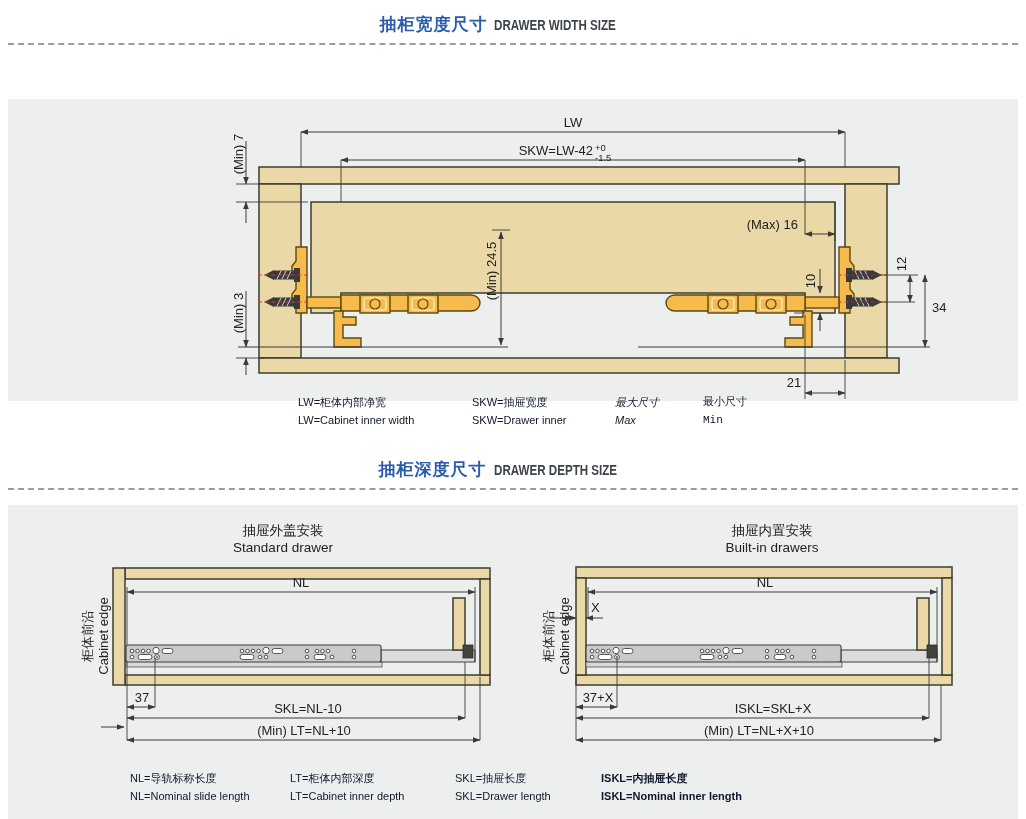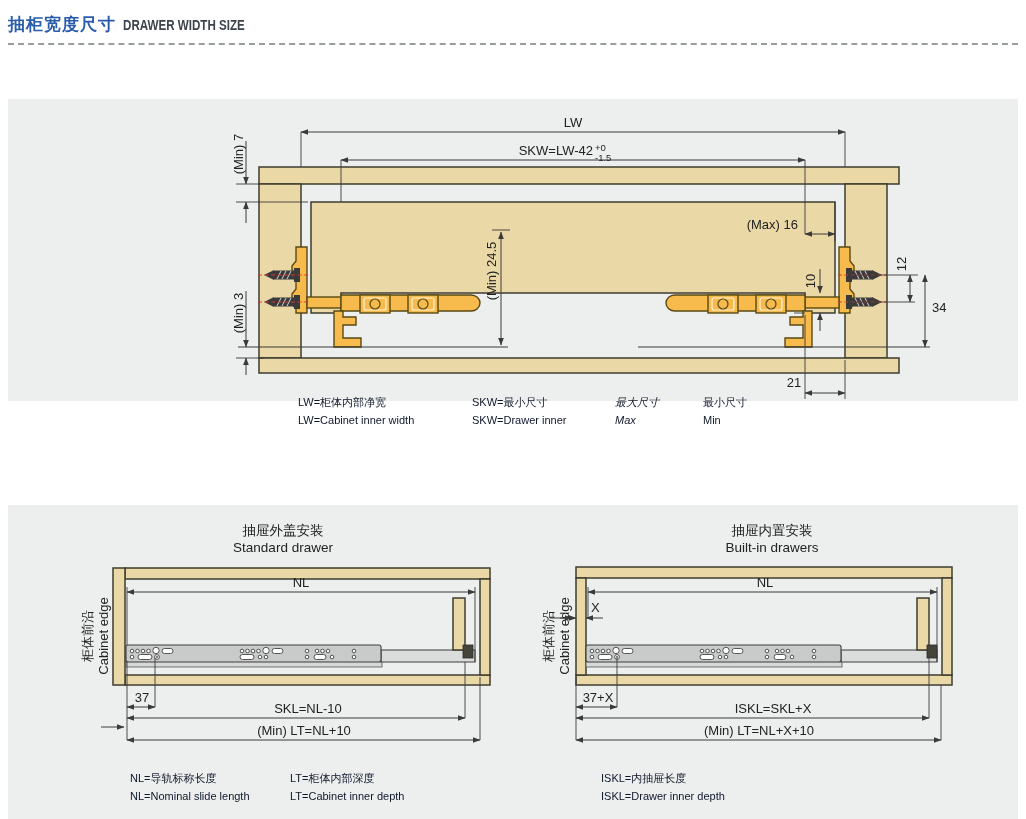--- a/index.html
+++ b/index.html
@@ -1,17 +1,17 @@
 <!DOCTYPE html>
 <html><head>
 <meta charset="utf-8">
 <style>
   html,body{margin:0;padding:0;background:#fff;}
   .page{position:relative;width:1026px;height:819px;background:#fff;font-family:"Liberation Sans",sans-serif;overflow:hidden;}
-  .sec-header{position:absolute;left:8px;width:1010px;border-bottom:2px dashed #989da0;padding-bottom:7px;display:flex;align-items:baseline;}
+  .sec-header{position:absolute;left:8px;width:1010px;border-bottom:2px dashed #989da0;padding-bottom:7px;display:flex;align-items:baseline;justify-content:center;}
   .sec-header .hz{color:#2A5CAC;font-size:17px;font-weight:bold;letter-spacing:1px;}
   .sec-header .he{color:#3D434B;font-size:14.5px;font-weight:bold;display:inline-block;transform:scaleX(.8);transform-origin:left bottom;margin-left:7px;letter-spacing:0;}
   .panel{position:absolute;left:8px;width:1010px;background:#EDEFEF;}
   #panel1{top:99px;height:302px;}
   #panel2{top:505px;height:365px;}
   .legend-item{position:absolute;font-size:11px;line-height:18px;color:#0f172a;white-space:nowrap;}
   svg{display:block;}
   .w{fill:#EAD9A6;stroke:#3E3C30;stroke-width:1.5;}
   .sl{fill:#F6BA4D;stroke:#5A4A12;stroke-width:1.4;}
   .sli{fill:none;stroke:#5A4A12;stroke-width:1.2;}
@@ -156,33 +156,37 @@
         <line class="d" x1="797" y1="294" x2="837" y2="294" marker-start="url(#arr)" marker-end="url(#arr)"></line>
         <text class="t tm" x="786" y="288">21</text>
       </g>
     </svg>
 
     <div class="legend-item" style="left:290px;top:294px;">
       <div>LW=柜体内部净宽</div>
       <div>LW=Cabinet inner width</div>
     </div>
     <div class="legend-item" style="left:464px;top:294px;">
-      <div>SKW=最小尺寸</div>
+      <div>SKW=抽屉宽度</div>
       <div>SKW=Drawer inner</div>
     </div>
     <div class="legend-item" style="left:607px;top:294px;font-style:italic;">
       <div>最大尺寸</div>
       <div>Max</div>
     </div>
-    <div class="legend-item" style="left:695px;top:294px;">
+    <div class="legend-item" style="left:695px;top:294px;font-family:Liberation Mono, monospace;">
       <div>最小尺寸</div>
       <div>Min</div>
     </div>
   </div>
 
+  <div class="sec-header" style="top:458px;">
+    <span class="hz">抽柜深度尺寸</span>
+    <span class="he">DRAWER DEPTH SIZE</span>
+  </div>
 
   <div class="panel" id="panel2">
     <svg width="1010" height="314" viewBox="0 0 1010 314">
       <defs>
         <g id="railHoles">
           <circle class="hole" cx="6" cy="6" r="1.8"></circle>
             <circle class="hole" cx="11.5" cy="6" r="1.8"></circle>
           <circle class="hole" cx="17" cy="6" r="1.8"></circle>
             <circle class="hole" cx="22.5" cy="6" r="1.8"></circle>
           <circle class="hole" cx="30" cy="5.5" r="3.2"></circle>
@@ -300,19 +304,23 @@
     </svg>
 
     <div class="legend-item" style="left:122px;top:264px;">
       <div>NL=导轨标称长度</div>
       <div>NL=Nominal slide length</div>
     </div>
     <div class="legend-item" style="left:282px;top:264px;">
       <div>LT=柜体内部深度</div>
       <div>LT=Cabinet inner depth</div>
     </div>
-    <div class="legend-item" style="left:593px;top:264px;">
+    <div class="legend-item" style="left:447px;top:264px;">
+      <div>SKL=抽屉长度</div>
+      <div>SKL=Drawer length</div>
+    </div>
+    <div class="legend-item" style="left:593px;top:264px;font-weight:bold;">
       <div>ISKL=内抽屉长度</div>
-      <div>ISKL=Drawer inner depth</div>
+      <div>ISKL=Nominal inner length</div>
     </div>
   </div>
 
 </div>
 
 </body></html>

